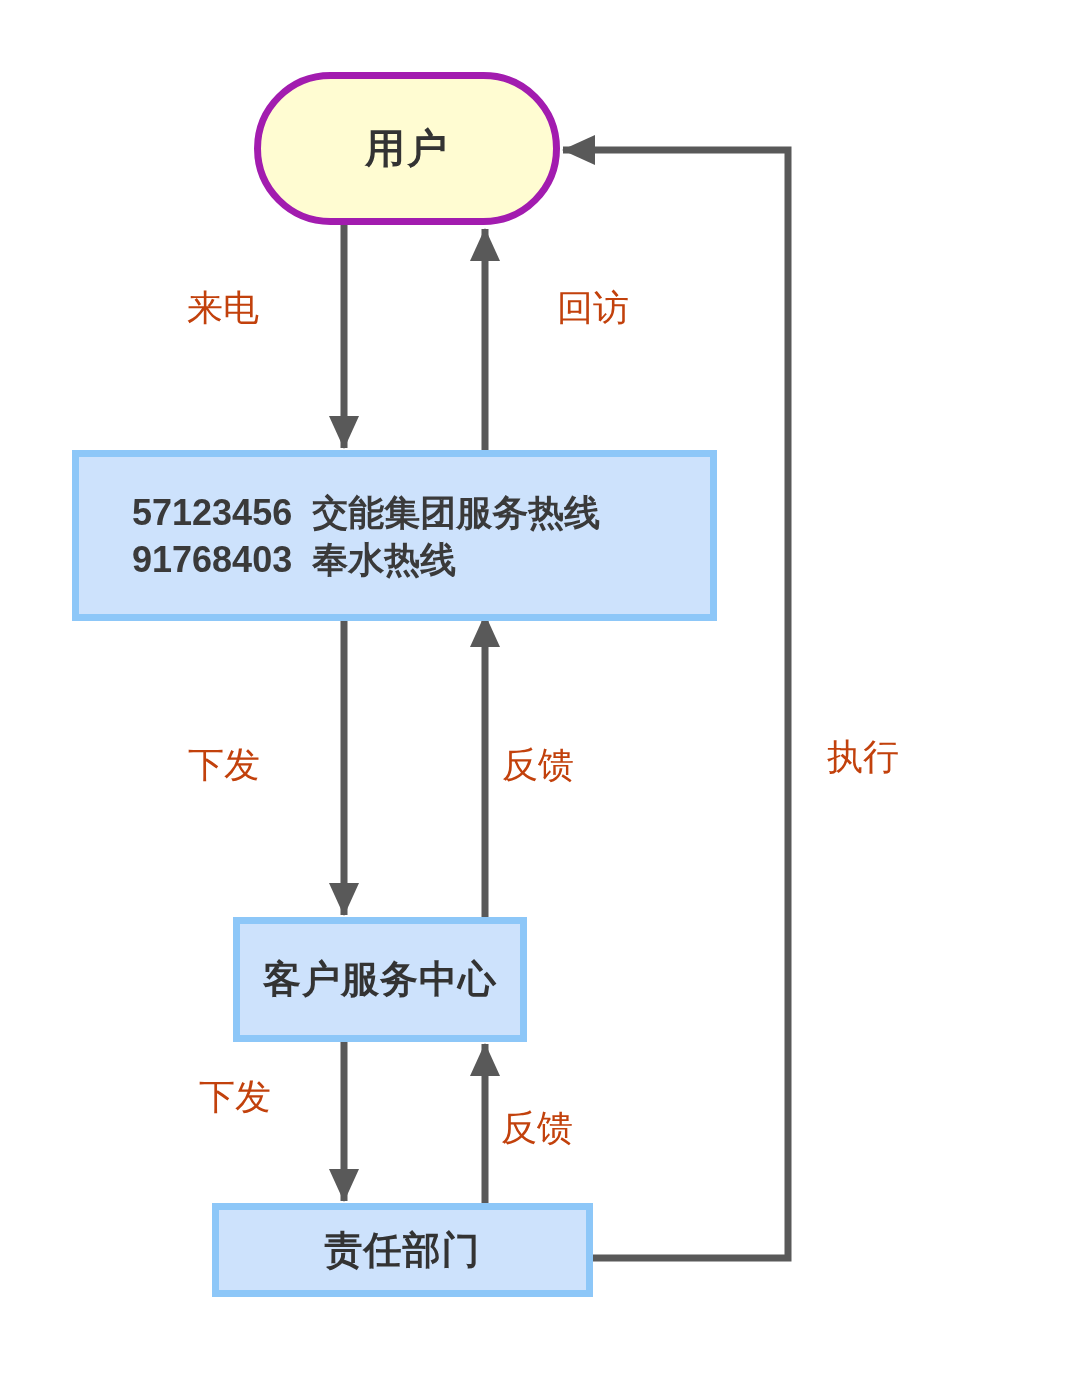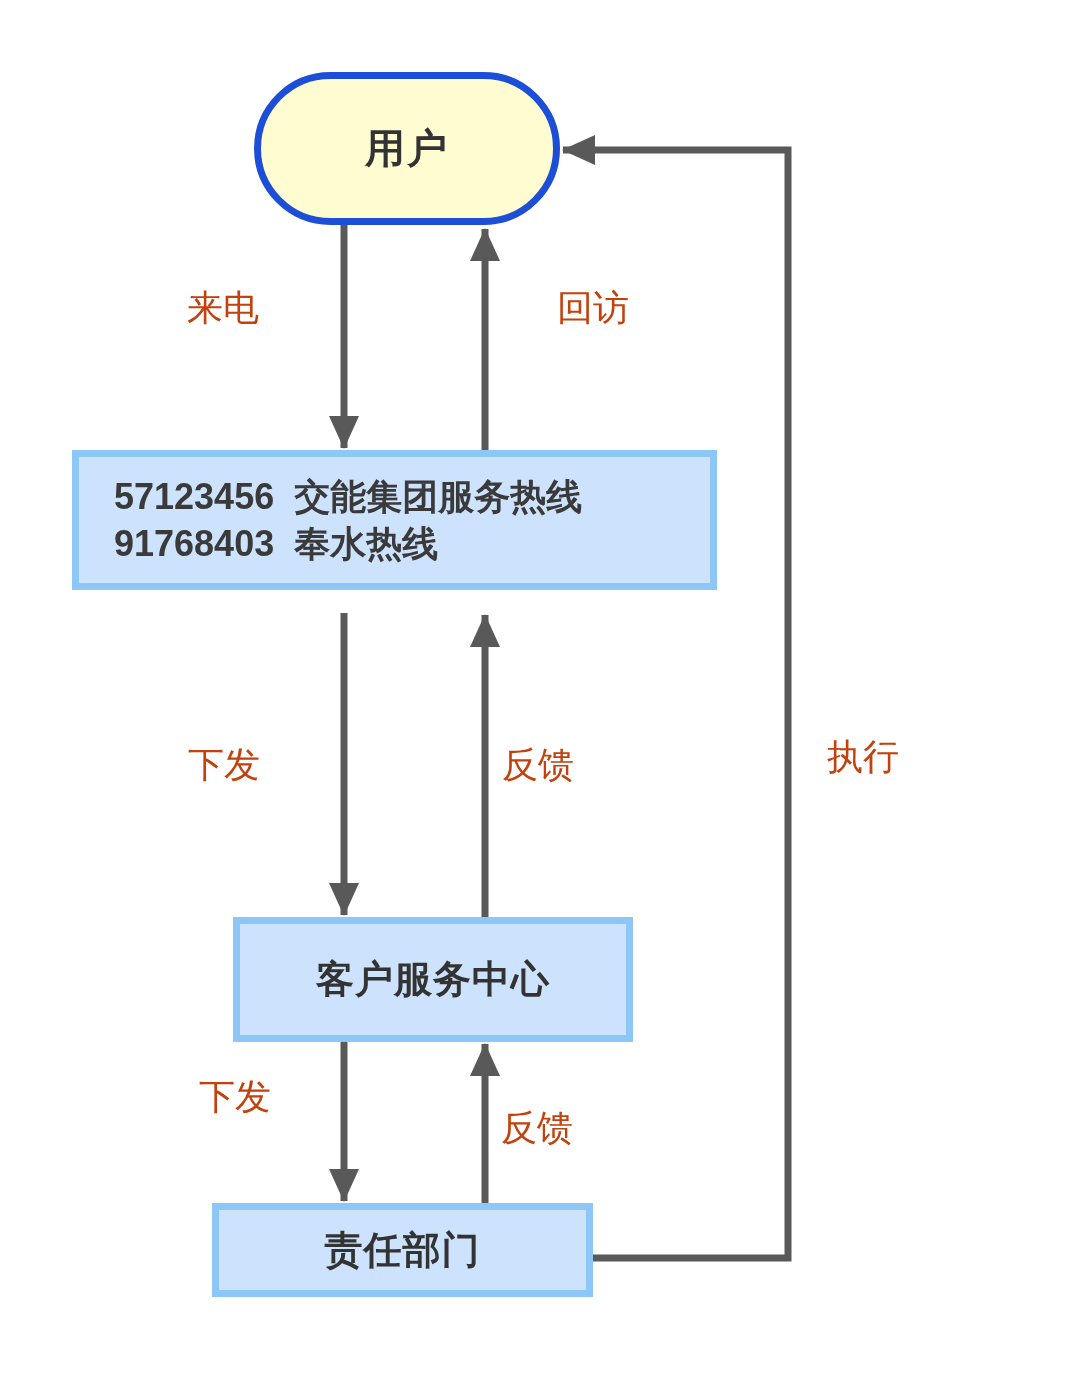--- a/index.html
+++ b/index.html
@@ -28,44 +28,44 @@
     display: flex;
     align-items: center;
     justify-content: center;
     color: #333333;
     font-weight: 700;
   }
   .node-user {
     left: 254px; top: 72px;
     width: 306px; height: 153px;
     background: #fffcd2;
-    border: 7px solid #1d4ed8;
+    border: 7px solid #a21caf;
     border-radius: 77px;
     font-size: 40px;
     letter-spacing: 2px;
   }
   .blue-box {
     background: #cde2fc;
     border: 7px solid #8dc7f8;
   }
   .node-hotline {
     left: 72px; top: 450px;
-    width: 645px; height: 140px;
+    width: 645px; height: 171px;
     flex-direction: column;
     align-items: flex-start;
     justify-content: center;
-    padding-left: 35px;
+    padding-left: 53px;
     font-size: 36px;
     line-height: 47px;
     color: #3a3a3a;
   }
   .hotline-line { white-space: pre; }
   .node-service {
     left: 233px; top: 917px;
-    width: 400px; height: 125px;
+    width: 294px; height: 125px;
     font-size: 38px;
     letter-spacing: 1px;
     justify-content: center;
   }
   .node-dept {
     left: 212px; top: 1203px;
     width: 381px; height: 94px;
     font-size: 38px;
     letter-spacing: 1px;
   }

